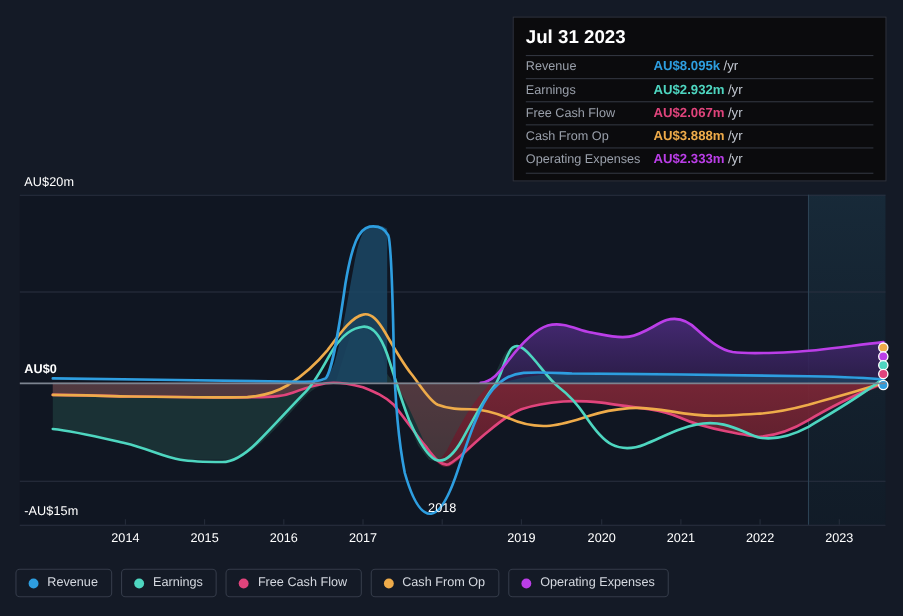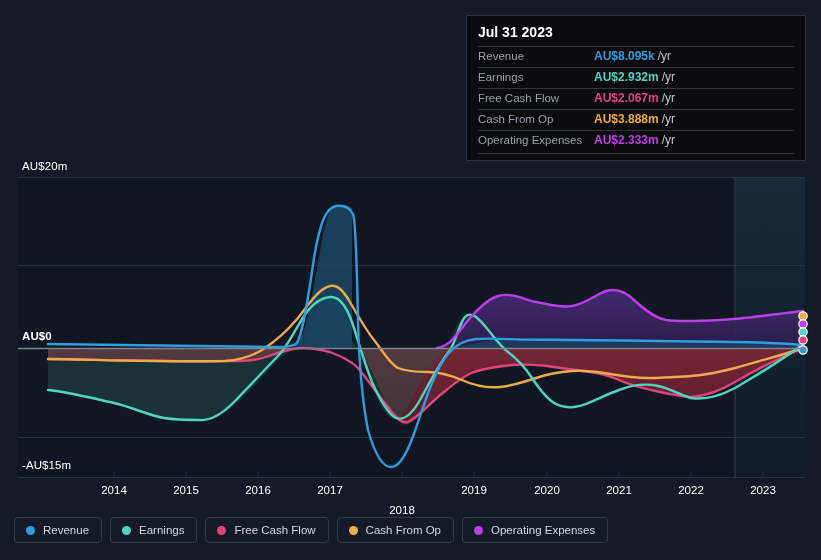--- a/index.html
+++ b/index.html
@@ -62,21 +62,21 @@
     width: 340px;
     background: #0b0b0d;
     border: 1px solid #2e3340;
     box-sizing: border-box;
     padding: 7px 11px 6px 11px;
     font-size: 11.5px;
   }
   #tooltip .tt-date {
     color: #ffffff;
     font-weight: bold;
-    font-size: 14px;
+    font-size: 17px;
     padding: 1px 0 6px 0;
   }
   .tt-row {
     display: flex;
     align-items: baseline;
     border-top: 1px solid #31353f;
     padding: 2px 0 2px 0;
     height: 16px;
   }
   .tt-row.no-line { border-top: none; }
@@ -272,21 +272,21 @@
     </svg>
 
     <div class="y-label" style="left:22px; top:160px;">AU$20m</div>
     <div class="y-label" style="left:22px; top:330px;font-weight:bold;">AU$0</div>
     <div class="y-label" style="left:22px; top:459px;">-AU$15m</div>
 
     <div class="x-label" style="left:114px; top:484px;">2014</div>
     <div class="x-label" style="left:186px; top:484px;">2015</div>
     <div class="x-label" style="left:258px; top:484px;">2016</div>
     <div class="x-label" style="left:330px; top:484px;">2017</div>
-    <div class="x-label" style="left:402px; top:504px;">2018</div>
+    <div class="x-label" style="left:402px; top:456px;">2018</div>
     <div class="x-label" style="left:474px; top:484px;">2019</div>
     <div class="x-label" style="left:547px; top:484px;">2020</div>
     <div class="x-label" style="left:619px; top:484px;">2021</div>
     <div class="x-label" style="left:691px; top:484px;">2022</div>
     <div class="x-label" style="left:763px; top:484px;">2023</div>
   </div>
 
   <div id="tooltip">
     <div class="tt-date">Jul 31 2023</div>
 

